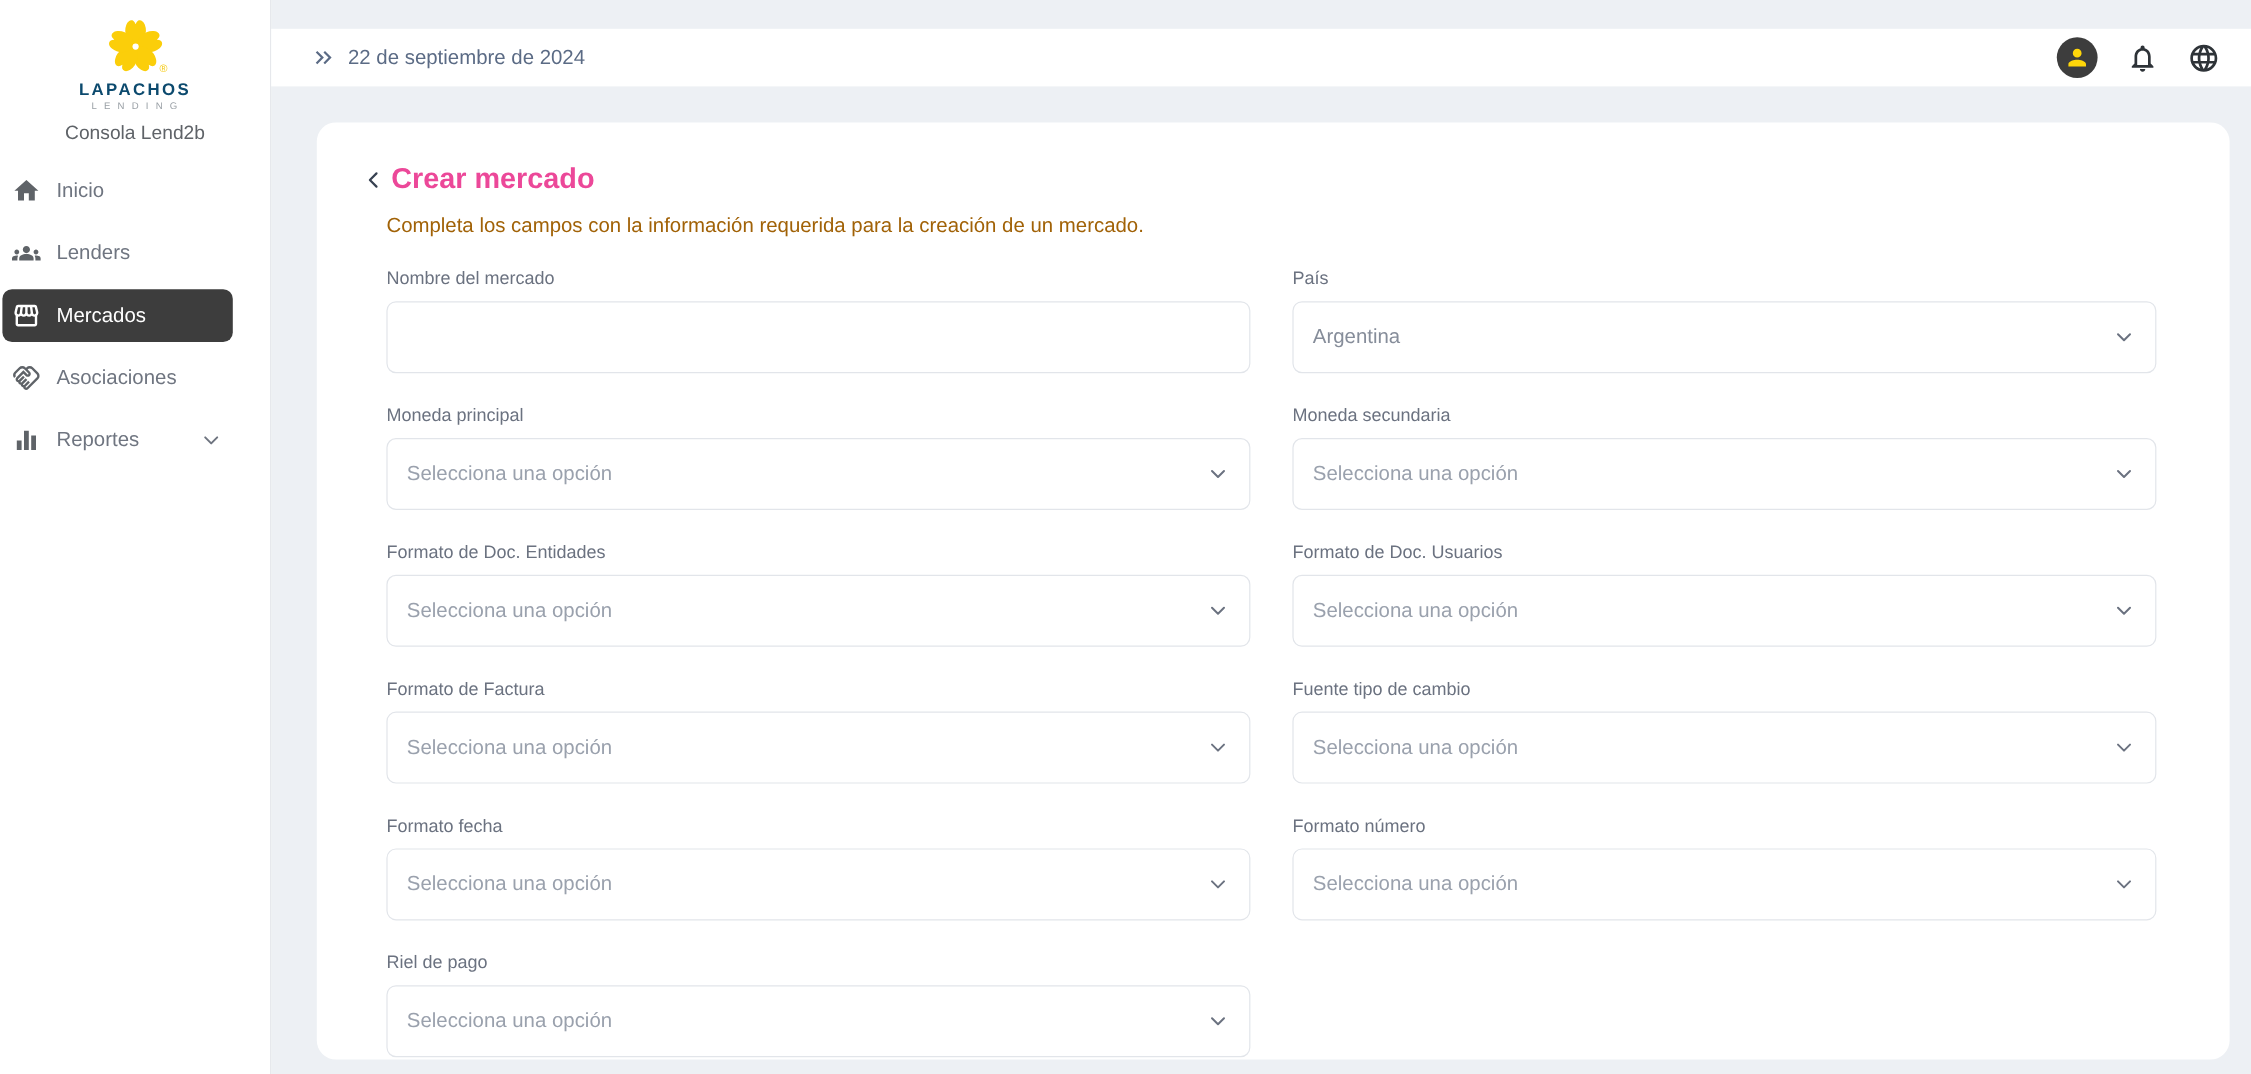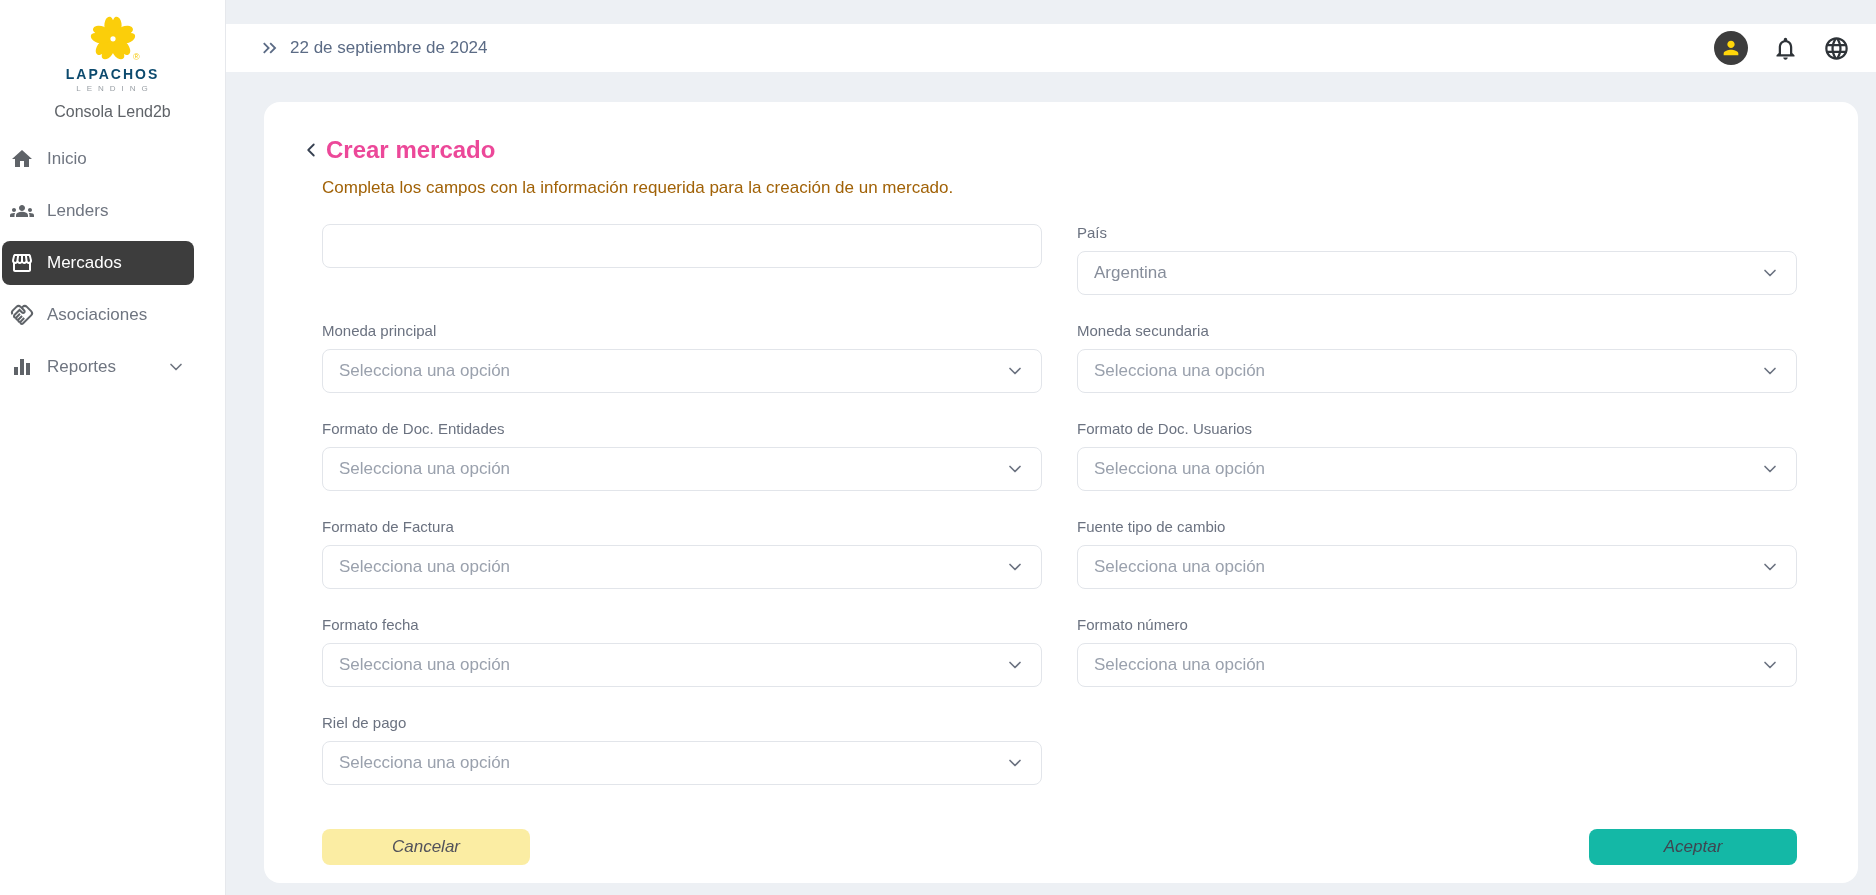--- a/index.html
+++ b/index.html
@@ -72,21 +72,21 @@
   .page-subtitle { margin-top: 14px; font-size: 17px; color: #a16207; }
 
   .form-grid {
     margin-top: 26px;
     display: grid; grid-template-columns: 1fr 1fr;
     column-gap: 35px; row-gap: 27px;
     max-width: 1475px;
   }
   .field-label { font-size: 15px; color: #6b7280; margin-bottom: 10px; }
   .control {
-    height: 44px; border: 1px solid #e2e5ea; border-radius: 8px;
+    height: 60px; border: 1px solid #e2e5ea; border-radius: 8px;
     background: #ffffff; display: flex; align-items: center;
     padding: 0 16px; font-size: 17px;
   }
   input.control { width: 100%; outline: none; color: #374151; }
   .select { justify-content: space-between; cursor: pointer; }
   .select .sel-text { color: #9aa1ad; }
   .select .sel-text.has-value { color: #868d9a; }
   .select .sel-caret { display: inline-flex; color: #6b7280; }
   .select .sel-caret svg { width: 20px; height: 20px; }
 
@@ -209,20 +209,21 @@
             <svg viewBox="0 0 24 24" fill="none" stroke="currentColor" stroke-width="2" stroke-linecap="round" stroke-linejoin="round">
                 <path d="M15 18l-6-6 6-6"></path>
               </svg>
           </span>
           <h1 class="page-title">Crear mercado</h1>
         </div>
         <p class="page-subtitle">Completa los campos con la información requerida para la creación de un mercado.</p>
 
         <div class="form-grid" id="form-grid">
             <div class="field">
+              <div class="field-label">Nombre del mercado</div>
               <input class="control" type="text" style="">
             </div>
             <div class="field">
               <div class="field-label">País</div>
               <div class="control select">
                 <span class="sel-text has-value">Argentina</span>
                 <span class="sel-caret">
                   <svg viewBox="0 0 24 24" fill="none" stroke="currentColor" stroke-width="2" stroke-linecap="round" stroke-linejoin="round" width="20" height="20">
                     <path d="M6 9l6 6 6-6"></path>
                   </svg>

